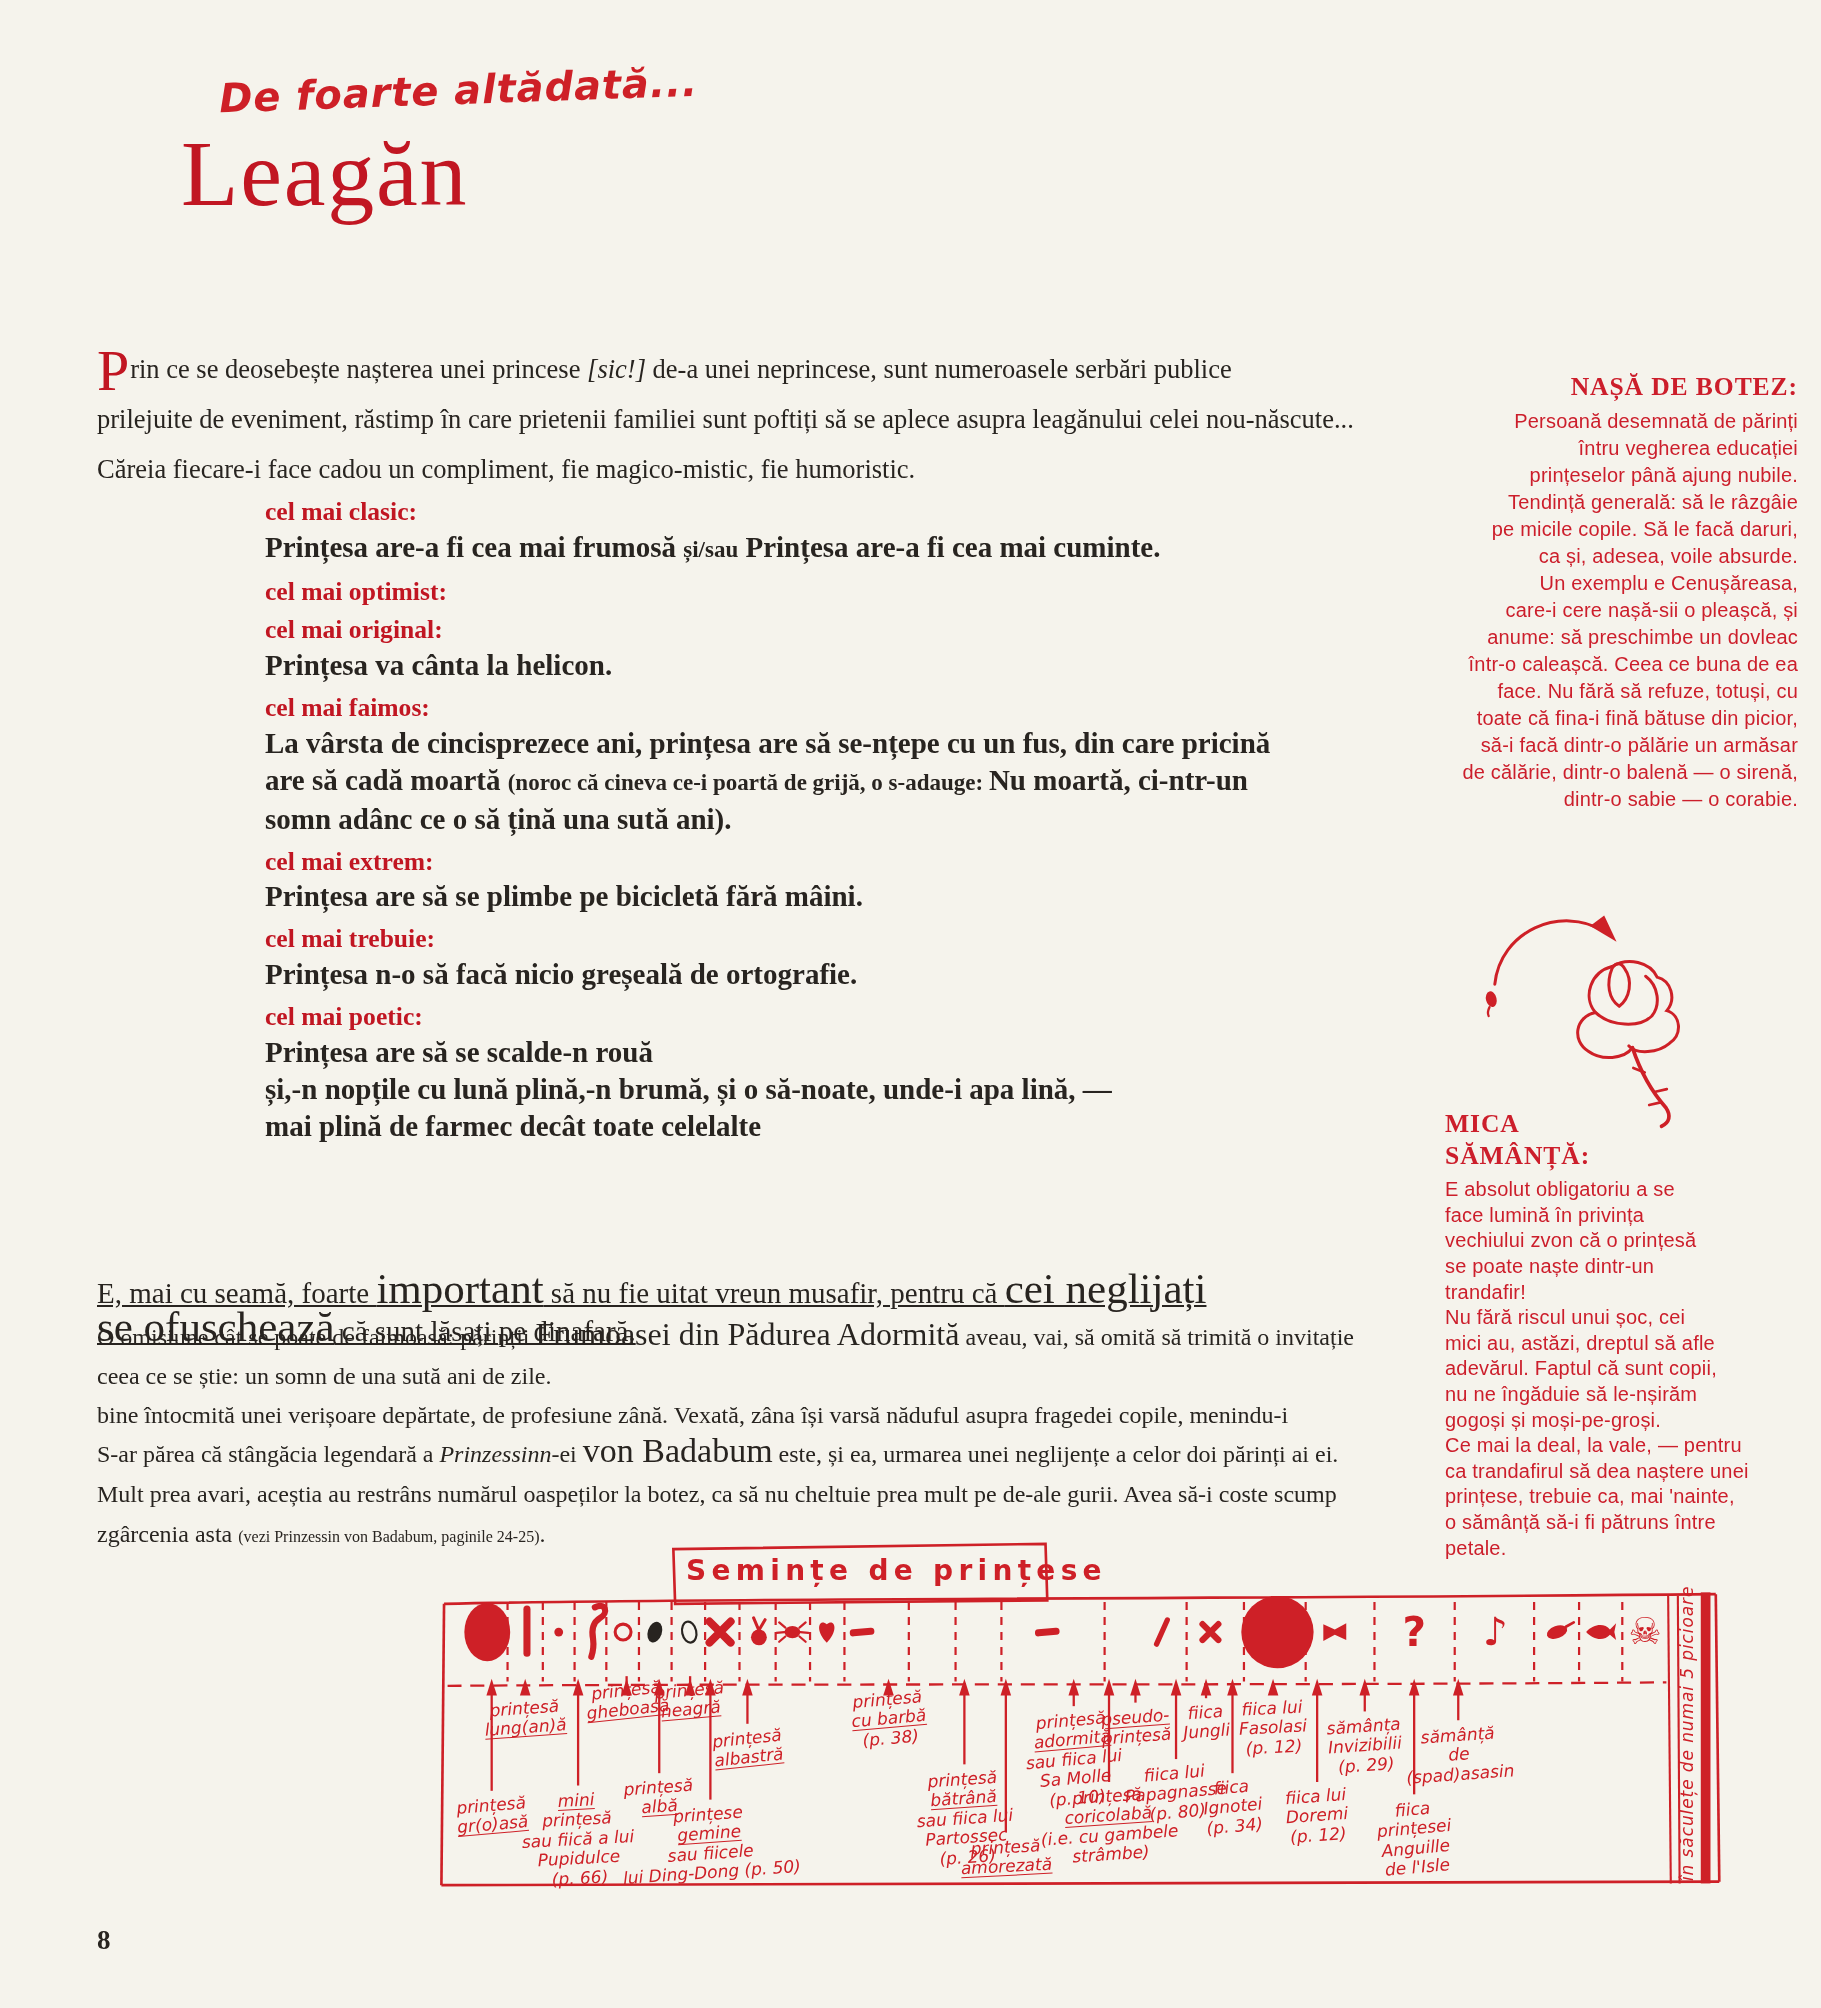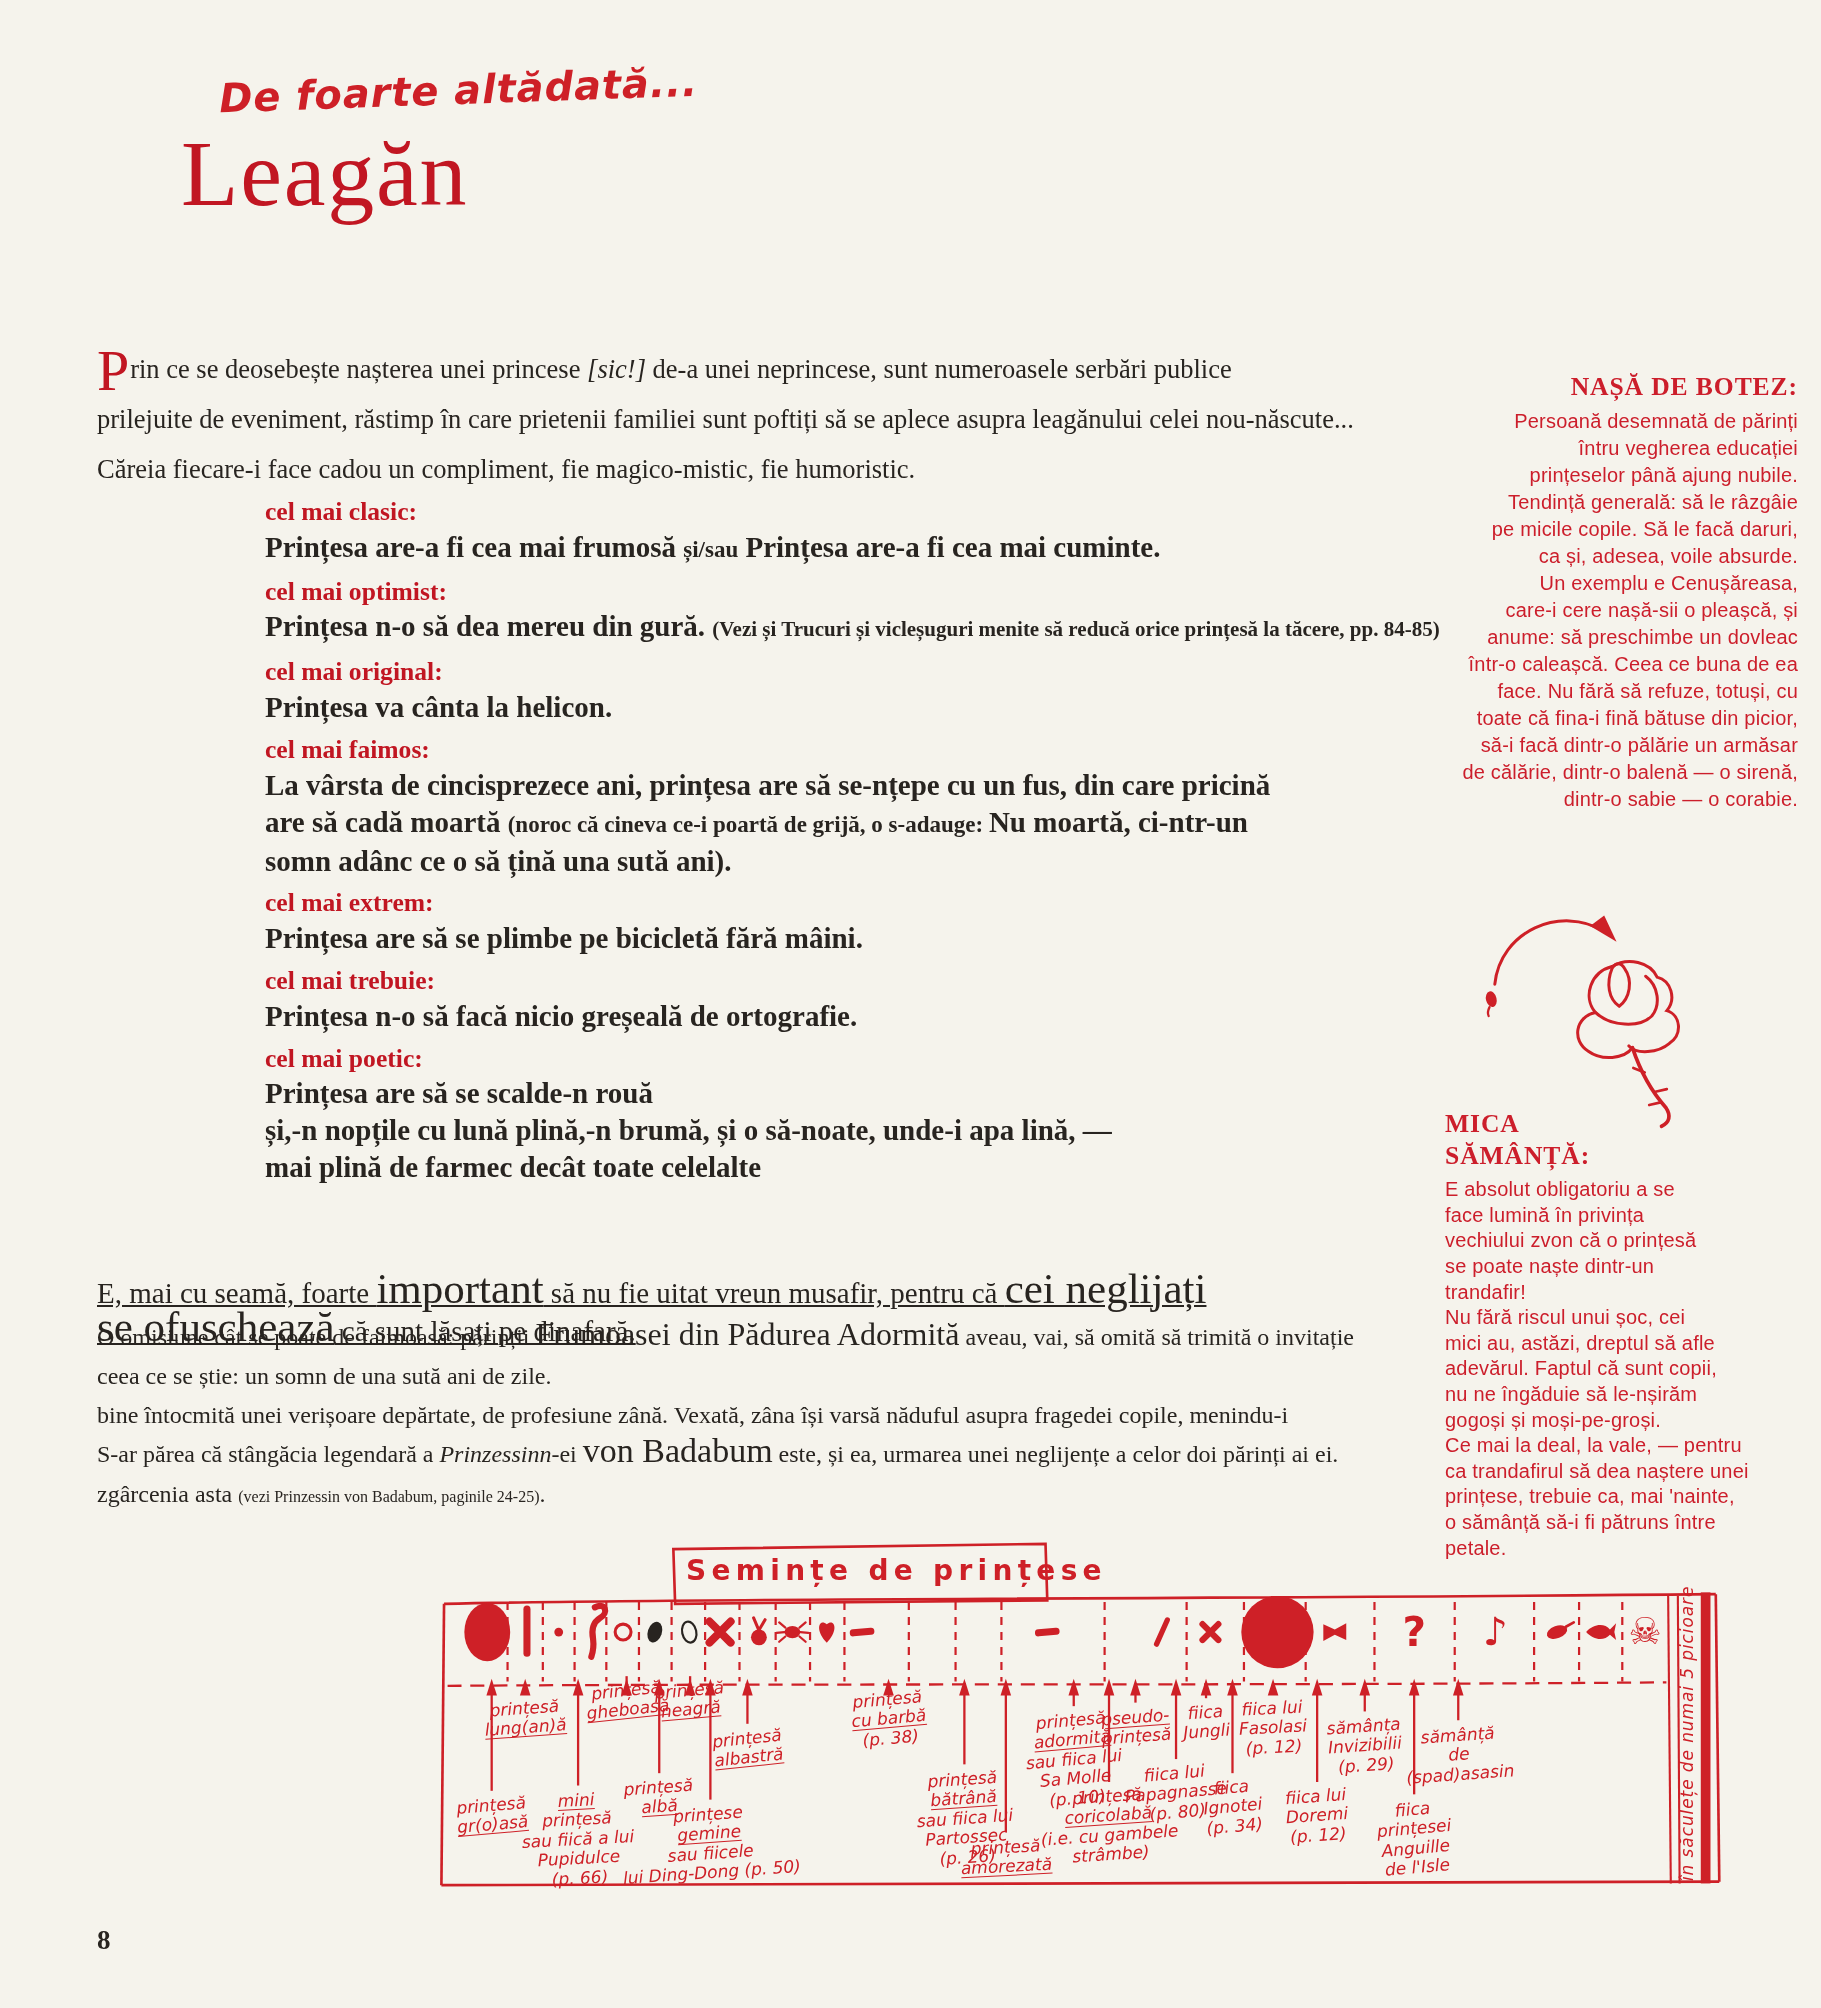--- a/index.html
+++ b/index.html
@@ -102,21 +102,20 @@
     <div class="ln">Căreia fiecare-i face cadou un compliment, fie magico-mistic, fie humoristic.</div>
   </div>
 
   <div class="comps">
     <div class="comp-item">
       <div class="comp-label">cel mai clasic:</div>
       <div class="comp-text"><span>Prințesa are-a fi cea mai frumosă </span><span class="sm2">și/sau</span><span> Prințesa are-a fi cea mai cuminte.</span></div>
     </div>
     <div class="comp-item">
       <div class="comp-label">cel mai optimist:</div>
-      <div class="comp-text"><span>Prințesa n-o să dea mereu din gură. </span><span class="sm">(Vezi și Trucuri și vicleșuguri menite să reducă orice prințesă la tăcere, pp. 84-85)</span></div>
     </div>
     <div class="comp-item">
       <div class="comp-label">cel mai original:</div>
       <div class="comp-text"><span>Prințesa va cânta la helicon.</span></div>
     </div>
     <div class="comp-item">
       <div class="comp-label">cel mai faimos:</div>
       <div class="comp-text"><span>La vârsta de cincisprezece ani, prințesa are să se-nțepe cu un fus, din care pricină</span></div>
       <div class="comp-text"><span>are să cadă moartă </span><span class="sm2">(noroc că cineva ce-i poartă de grijă, o s-adauge: </span><span>Nu moartă, ci-ntr-un</span></div>
       <div class="comp-text"><span>somn adânc ce o să țină una sută ani).</span></div>
@@ -143,20 +142,21 @@
   </div>
 
   <div class="omission-para">
     <div class="ln"><span>O omisiune cât se poate de faimoasă: părinții </span><span class="big">Frumoasei din Pădurea Adormită</span><span> aveau, vai, să omită să trimită o invitație</span></div>
     <div class="ln">ceea ce se știe: un somn de una sută ani de zile.</div>
     <div class="ln">bine întocmită unei verișoare depărtate, de profesiune zână. Vexată, zâna își varsă năduful asupra fragedei copile, menindu-i</div>
   </div>
 
   <div class="badabum-para">
     <div class="ln"><span>S-ar părea că stângăcia legendară a </span><span class="it">Prinzessinn</span><span>-ei </span><span class="big">von Badabum</span><span> este, și ea, urmarea unei neglijențe a celor doi părinți ai ei.</span></div>
+    <div class="ln">Mult prea avari, aceștia au restrâns numărul oaspeților la botez, ca să nu cheltuie prea mult pe de-ale gurii. Avea să-i coste scump</div>
     <div class="ln"><span>zgârcenia asta </span><span class="sm">(vezi Prinzessin von Badabum, paginile 24-25)</span><span>.</span></div>
   </div>
 
   <div class="sidebar-block sb-nasa">
     <div class="sb-heading">NAȘĂ DE BOTEZ:</div>
     <div class="sb-body">Persoană desemnată de părinți
 întru vegherea educației
 prințeselor până ajung nubile.
 Tendință generală: să le râzgâie
 pe micile copile. Să le facă daruri,

